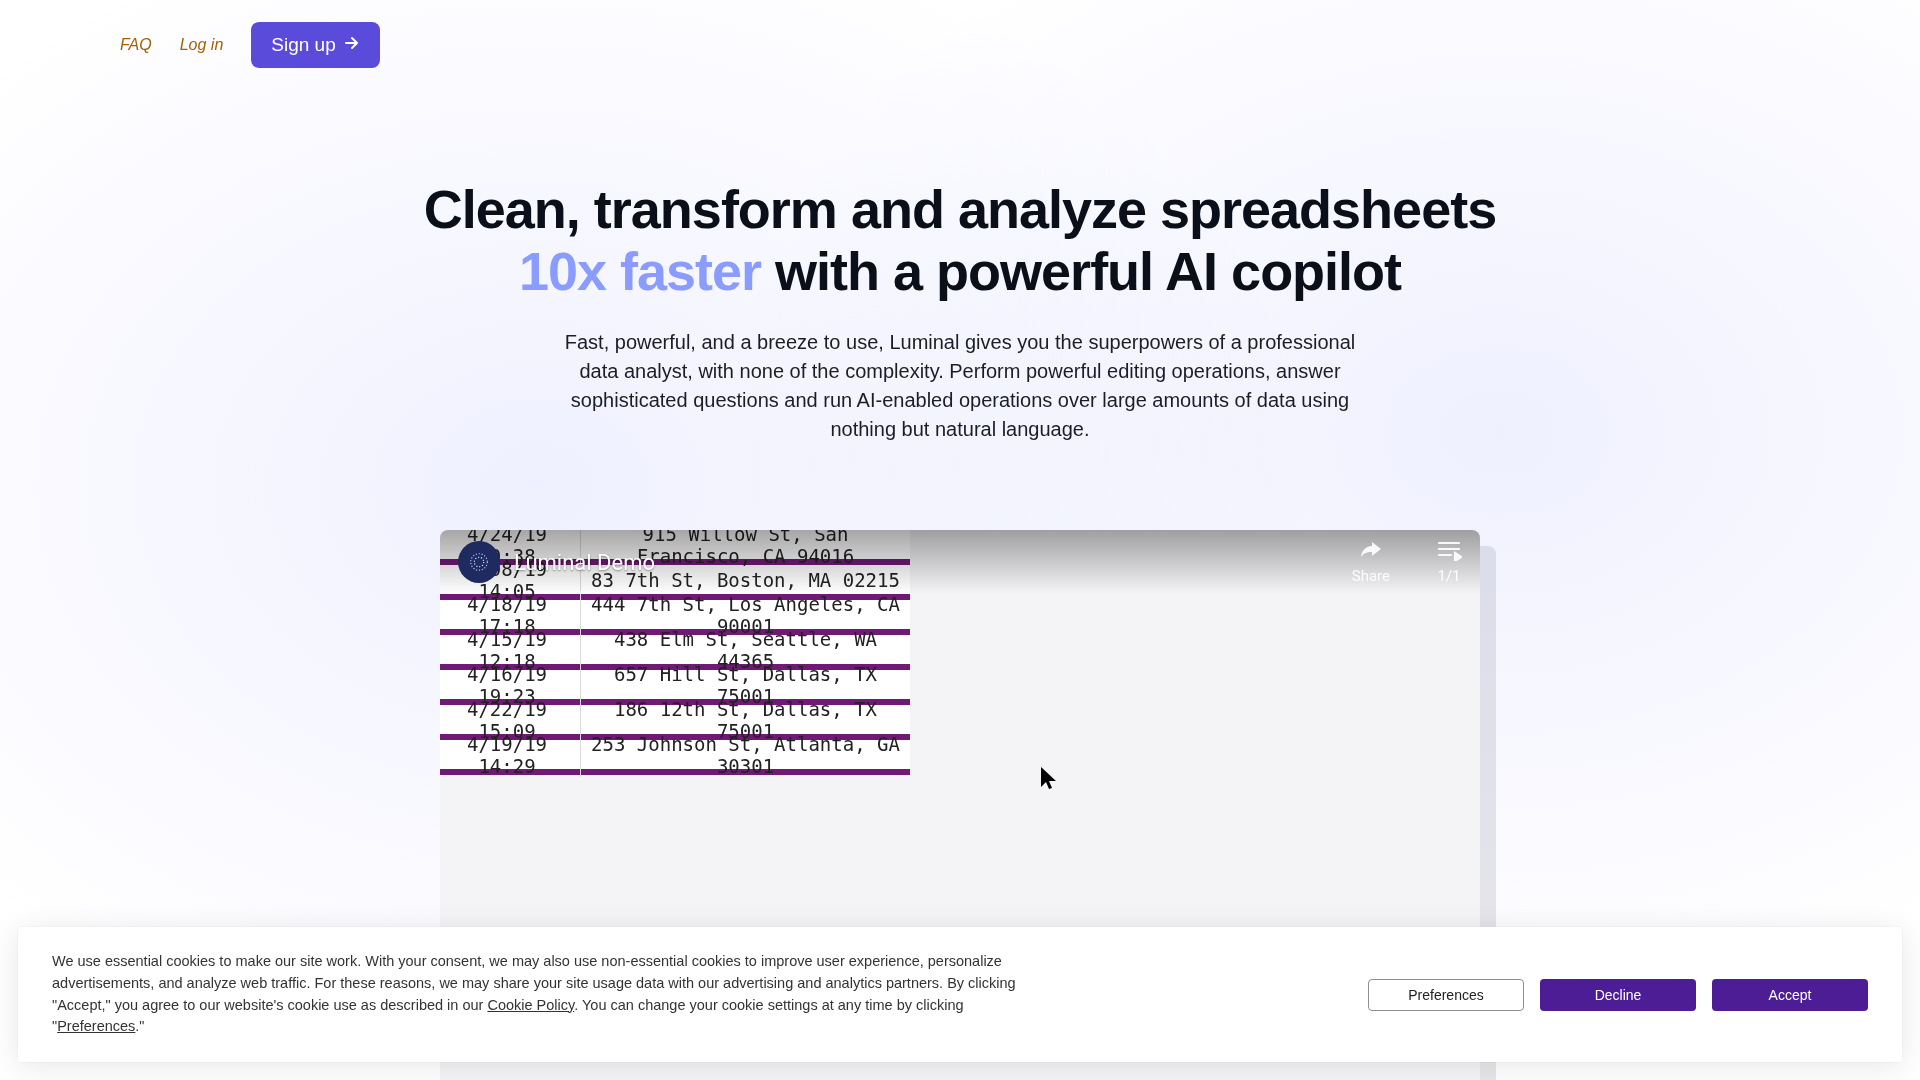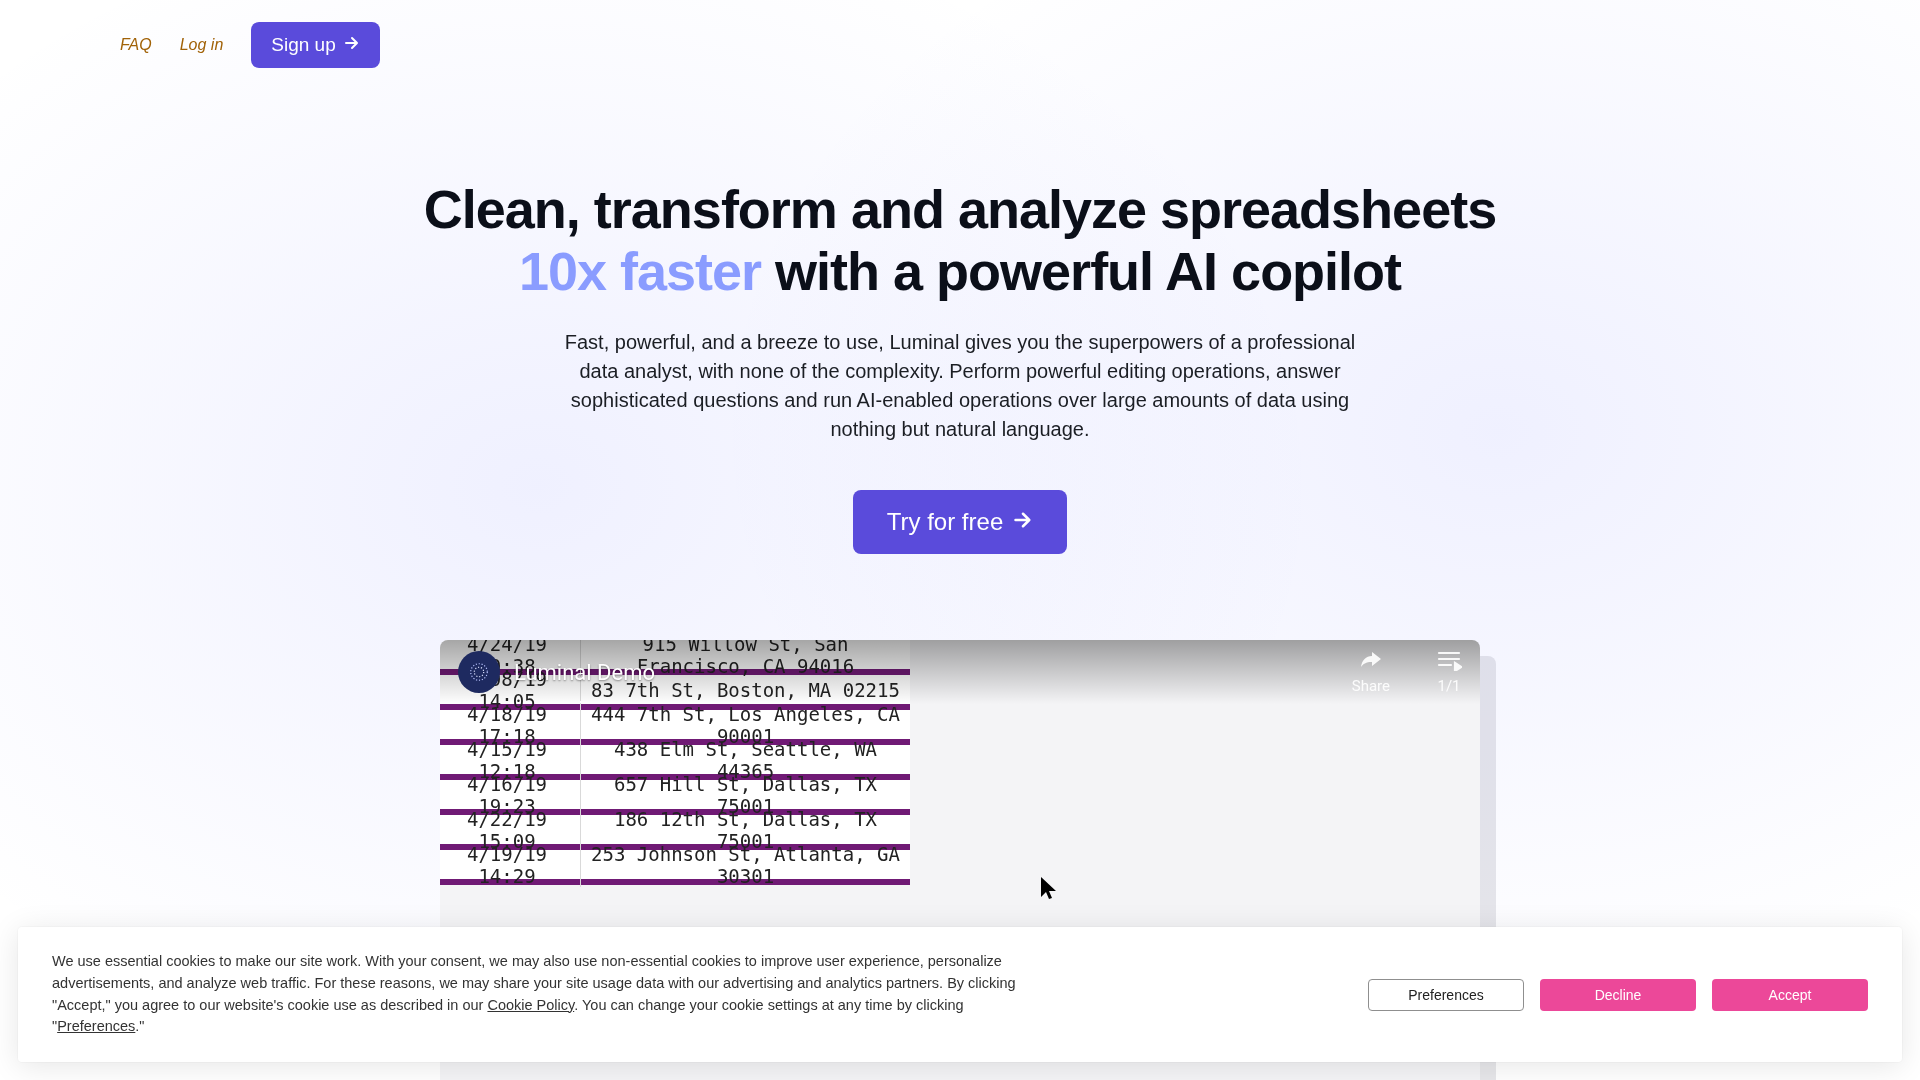--- a/index.html
+++ b/index.html
@@ -218,21 +218,21 @@
     display: inline-flex;
     align-items: center;
     justify-content: center;
   }
   .ck-pref {
     background: #fff;
     border: 1px solid #8f8f8f;
     color: #222;
   }
   .ck-decline, .ck-accept {
-    background: #ec4899;
+    background: #4c1d95;
     border: none;
     color: #fff;
   }
 </style>
 </head>
 <body>
 
 <div class="bg"></div>
 
 <header class="header">
@@ -249,28 +249,20 @@
     </button>
   </nav>
 </header>
 
 <section class="hero">
   <h1>
     <span>Clean, transform and analyze spreadsheets</span><br>
     <span class="hl">10x faster</span><span> with a powerful AI copilot</span>
   </h1>
   <p class="sub">Fast, powerful, and a breeze to use, Luminal gives you the superpowers of a professional data analyst, with none of the complexity. Perform powerful editing operations, answer sophisticated questions and run AI-enabled operations over large amounts of data using nothing but natural language.</p>
-  <button class="cta-btn">
-    <span>Try for free</span>
-    <span>
-      <svg width="20" height="20" viewBox="0 0 16 16">
-          <path d="M2 8h10M8 3l5 5-5 5" stroke="#fff" stroke-width="2" fill="none" stroke-linecap="round" stroke-linejoin="round"></path>
-        </svg>
-    </span>
-  </button>
 
   <div class="video-wrap">
     <div class="video">
       <div class="sheet" id="sheet">
           <div class="row">
             <div class="c1">4/24/19 10:38</div>
             <div class="c2">915 Willow St, San Francisco, CA 94016</div>
           </div>
           <div class="row">
             <div class="c1">4/08/19 14:05</div>

